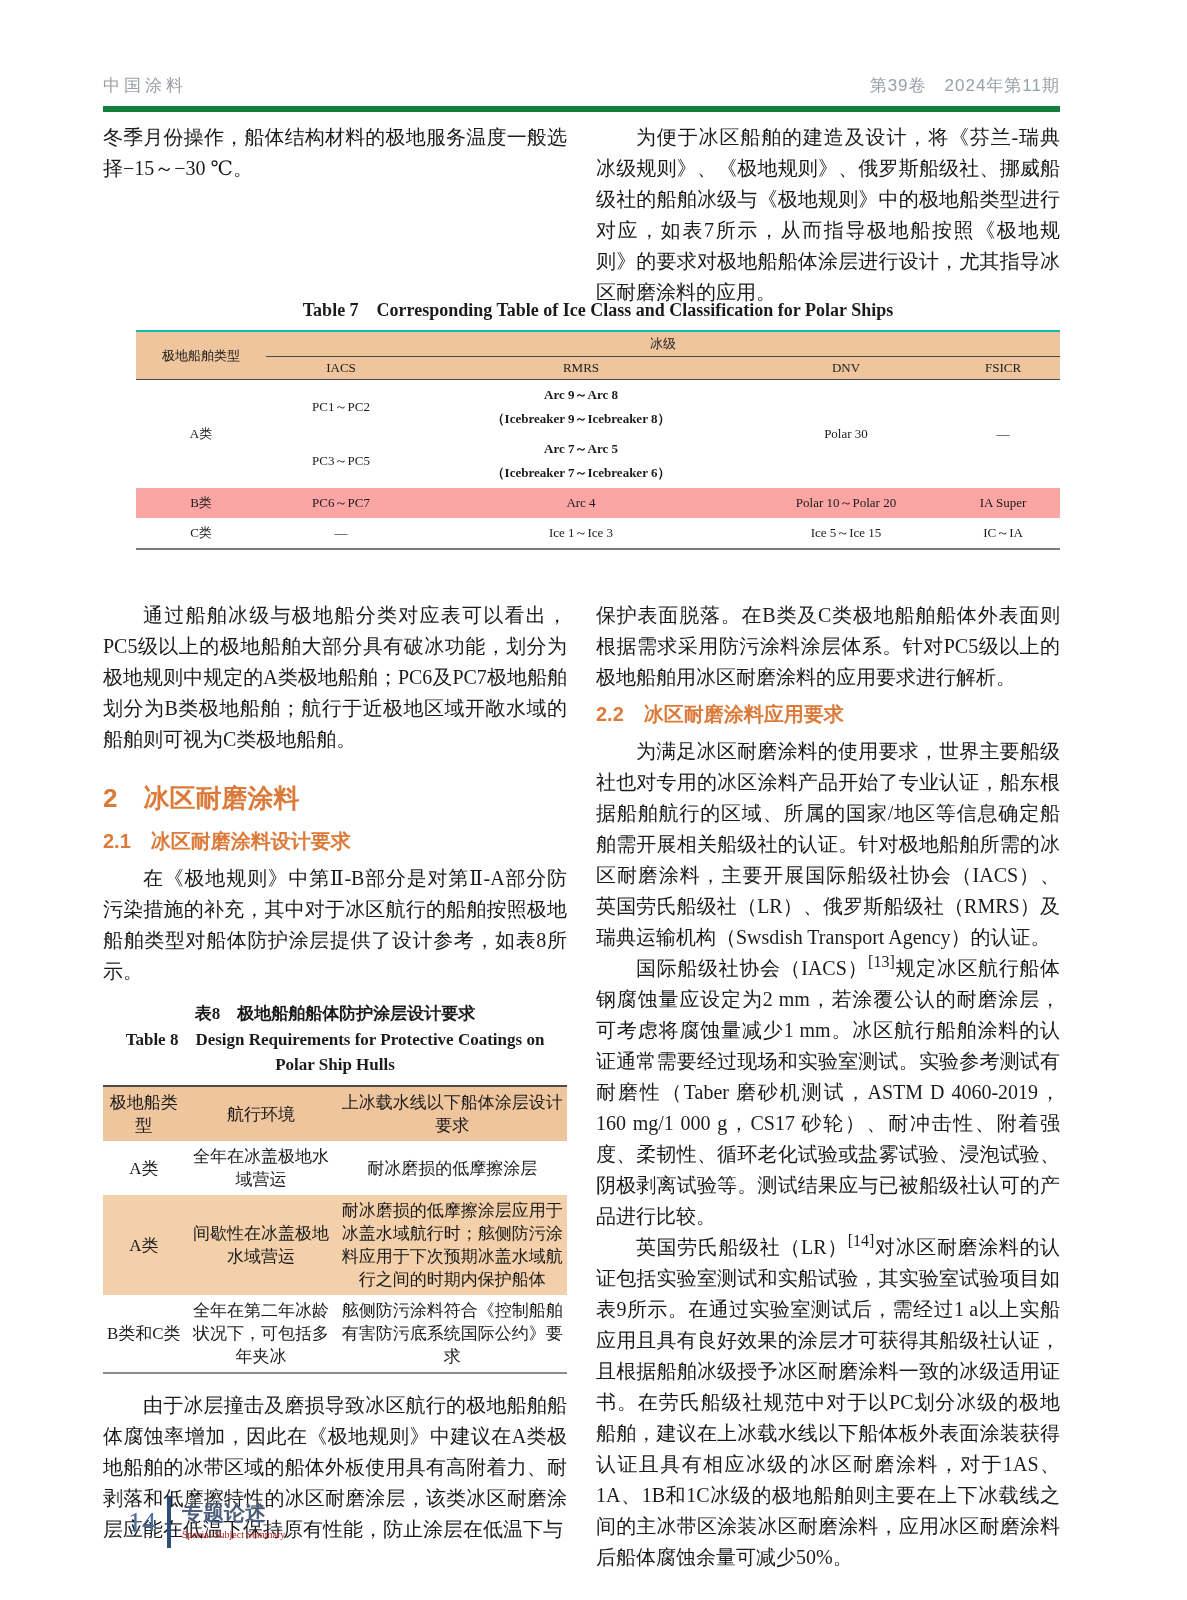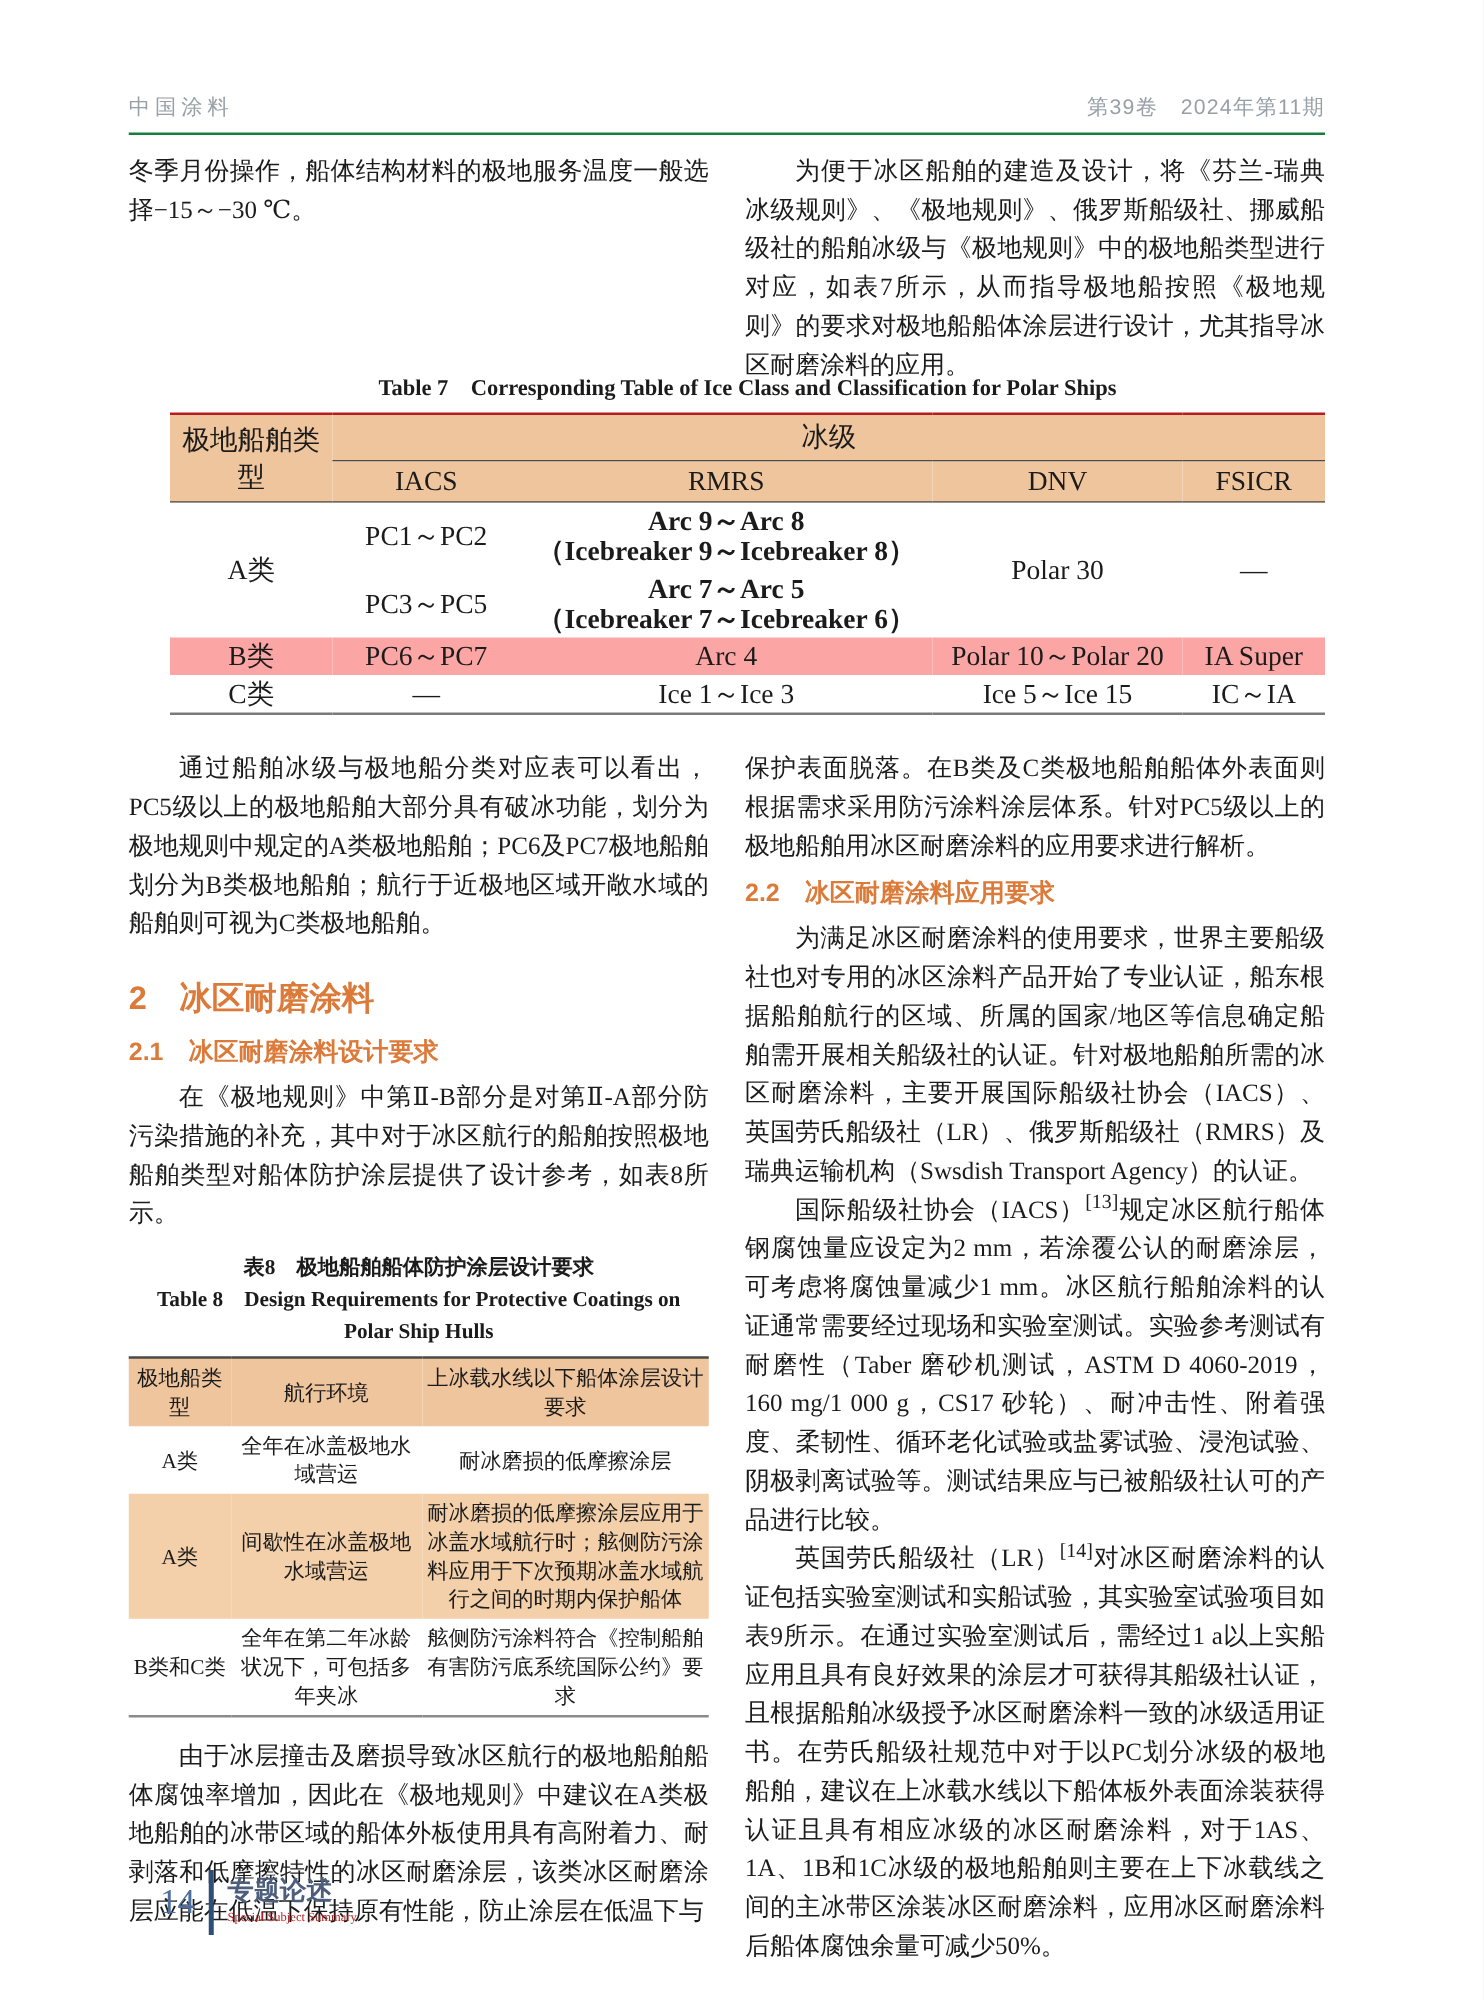--- a/index.html
+++ b/index.html
@@ -6,21 +6,21 @@
   .page {
     position:relative; width:1187px; height:1600px; margin:0 auto;
     background:#ffffff; overflow:hidden;
     font-family:"Liberation Serif","DejaVu Serif",serif;
     color:#1b1b1b;
   }
   
   .header {
     position:absolute; top:74px; left:103px; width:957px;
     display:flex; justify-content:space-between; align-items:flex-end;
-    padding-bottom:9px; border-bottom:2px solid #15803d;
+    padding-bottom:9px; border-bottom:6px solid #15803d;
     font-family:"Liberation Sans","DejaVu Sans",sans-serif;
     color:#98a0a7; font-size:17px;
   }
   .hdr-left { letter-spacing:4px; }
   .hdr-right { letter-spacing:1px; }
 
   
   .cols { position:absolute; left:103px; width:957px; display:flex; gap:29px; }
   .cols-top { top:122px; }
   .cols-bottom { top:600px; }
@@ -49,22 +49,22 @@
   .tbl-cap-zh { text-align:center; font-weight:bold; font-size:18px; line-height:26px; }
   .tbl-cap-en { text-align:center; font-weight:bold; font-size:18px; line-height:25px; }
   .t8caps .tbl-cap-zh { font-size:17px; }
   .t8caps .tbl-cap-en { font-size:17px; }
   .t8caps { margin-top:14px; }
 
   
   .table7-block { position:absolute; top:298px; left:136px; width:924px; }
   table { border-collapse:collapse; }
   .t7 {
-    width:100%; margin-top:7px; font-size:22px;
-    border-top:2px solid #b91c1c; border-bottom:2px solid #7a7a7a;
+    width:100%; margin-top:7px; font-size:13px;
+    border-top:2px solid #14b8a6; border-bottom:2px solid #7a7a7a;
   }
   .t7 thead { background:#efc59d; }
   .t7 th { font-weight:normal; padding:3px 4px; text-align:center; }
   .t7 .group-th { border-bottom:1px solid #4a4a4a; }
   .t7 tbody tr:first-child td { border-top:1px solid #4a4a4a; }
   .t7 td { text-align:center; padding:3px 4px; line-height:24px; }
   .t7 tr.band { background:#fca5a5; }
   .blk { display:block;font-weight:bold; }
 
   

